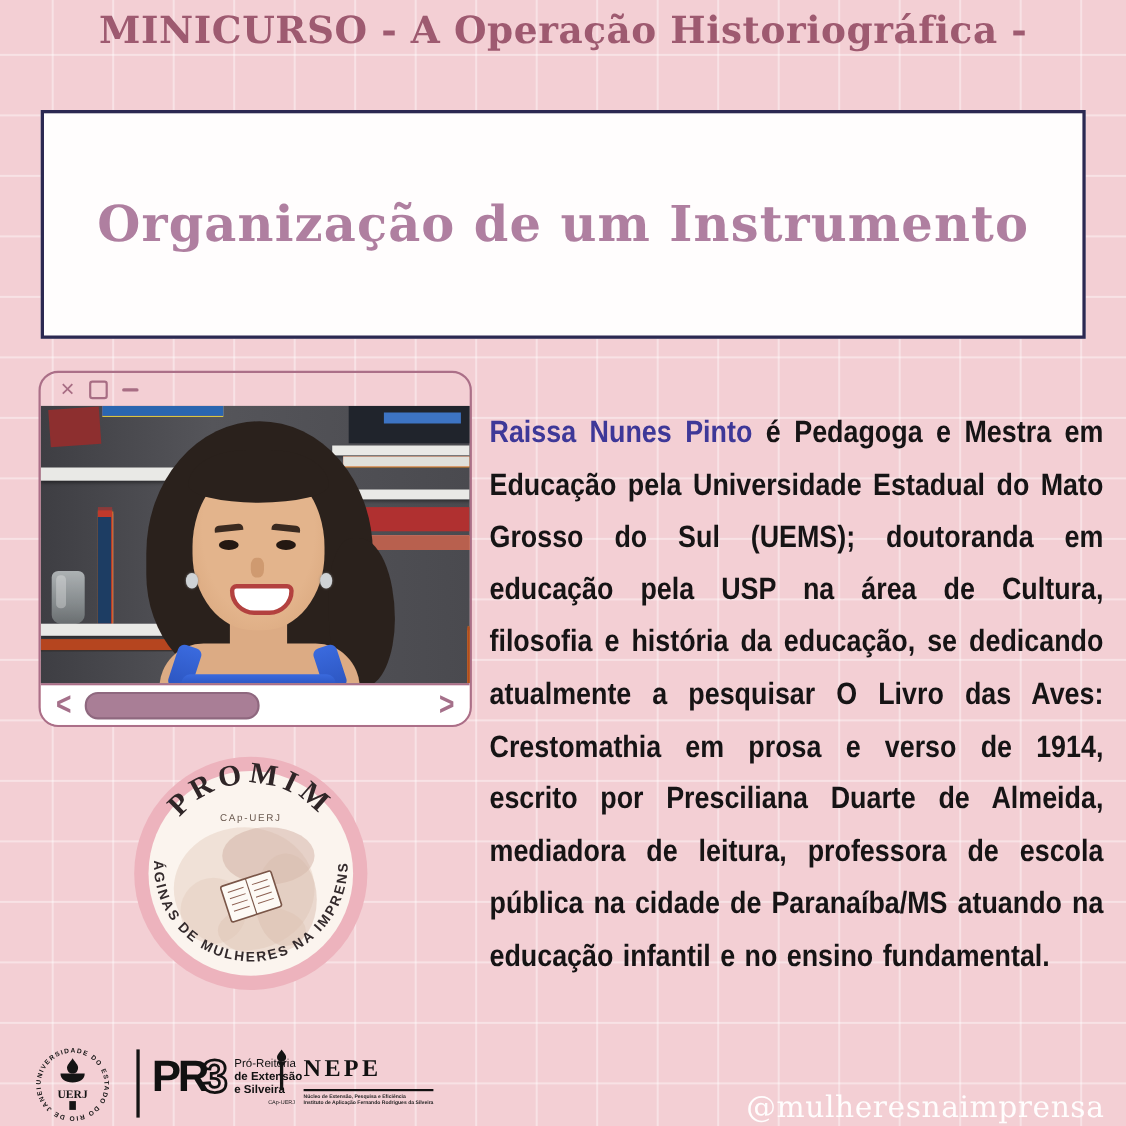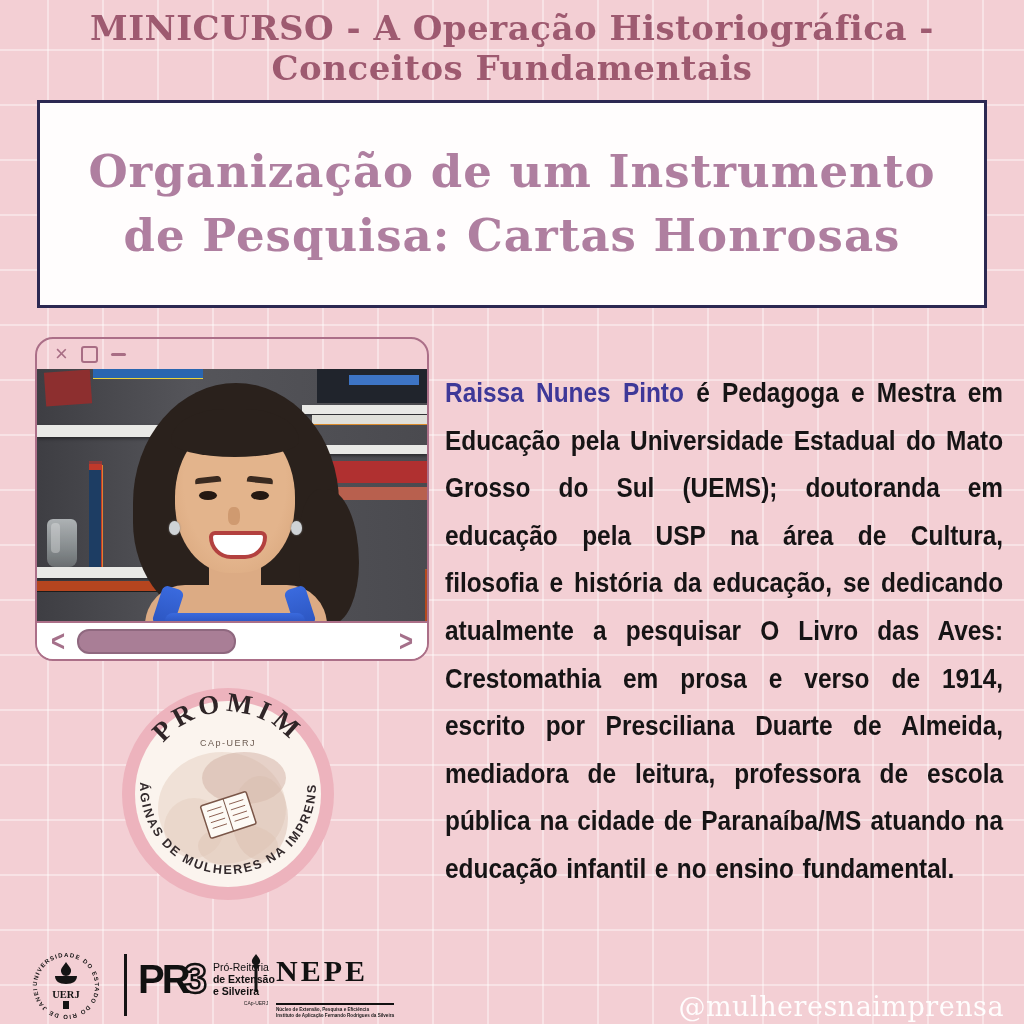--- a/index.html
+++ b/index.html
@@ -81,42 +81,40 @@
   .pr3{position:absolute;left:138px;top:20px;display:flex;align-items:center;color:#111;}
   .pr3-pr{font-weight:900;font-size:40px;letter-spacing:-3px;line-height:42px;}
   .pr3-digit{font-weight:900;font-size:42px;line-height:42px;margin-left:-4px;
     color:transparent;-webkit-text-stroke:2.5px #111;}
   .pr3-lines{margin-left:6px;font-size:10.5px;line-height:12px;}
   .pr3-lines .b1{font-weight:normal;}
   .pr3-lines .b2,.pr3-lines .b3{font-weight:bold;}
   .cap-torch{position:absolute;left:243px;top:14px;width:26px;height:58px;text-align:center;}
   .cap-label{position:absolute;left:-8px;top:48px;width:42px;font-size:5px;color:#222;}
   .nepe{position:absolute;left:276px;top:18px;color:#111;}
-  .nepe-name{font-family:"Liberation Serif",serif;font-weight:bold;font-size:30px;
-    letter-spacing:3px;line-height:30px;border-bottom:2px solid #111;padding-bottom:17px;}
+  .nepe-name{font-family:"Liberation Serif",serif;font-weight:bold;font-size:22px;
+    letter-spacing:3px;line-height:30px;border-bottom:2px solid #111;padding-bottom:4px;}
   .nepe-lines{font-size:4.6px;line-height:5.6px;margin-top:2px;font-weight:bold;color:#222;}
   .handle{
     position:absolute;right:20px;bottom:2px;
     font-family:"DejaVu Serif",serif;font-weight:normal;font-size:27px;
     color:rgba(255,255,255,.95);letter-spacing:.5px;
   }
 </style>
 </head>
 <body>
 
 <div class="poster">
 
   <div class="header">
     <div>MINICURSO - A Operação Historiográfica -</div>
-    <div>Conceitos Fundamentais</div>
   </div>
 
   <div class="title-box">
     <div class="line">Organização de um Instrumento</div>
-    <div class="line">de Pesquisa: Cartas Honrosas</div>
   </div>
 
   <div class="window">
     <div class="titlebar">
       <span class="icon-x">×</span>
       <span class="icon-square"></span>
       <span class="icon-minus"></span>
     </div>
 
     <div class="photo">

